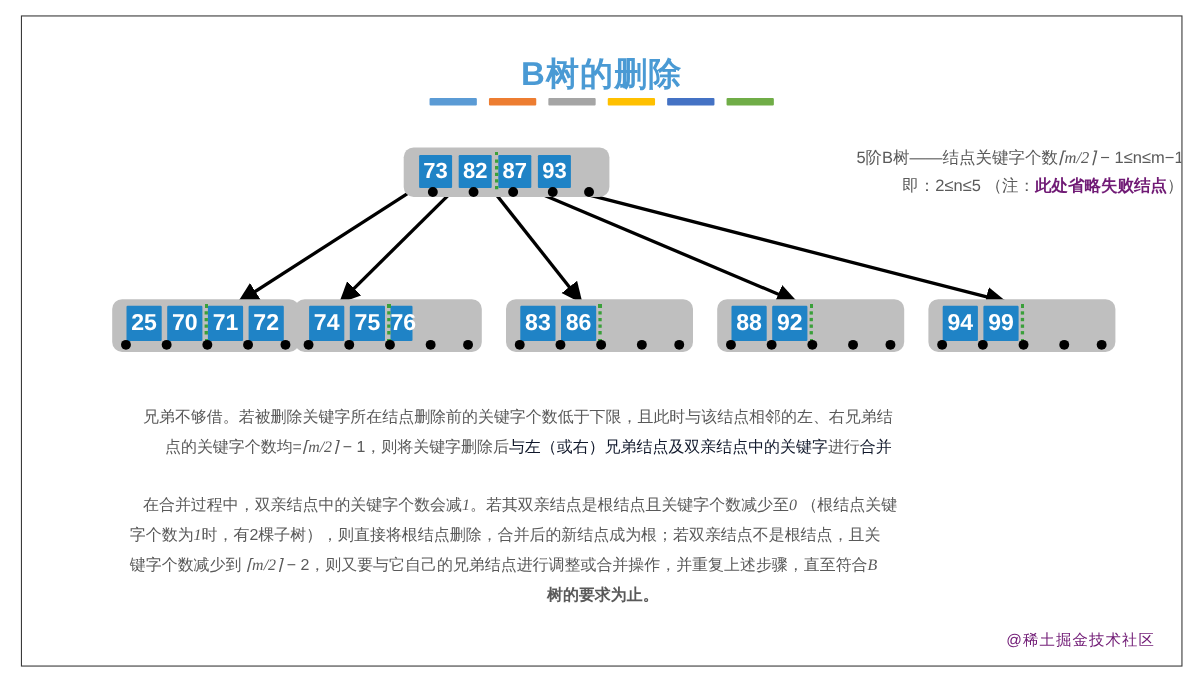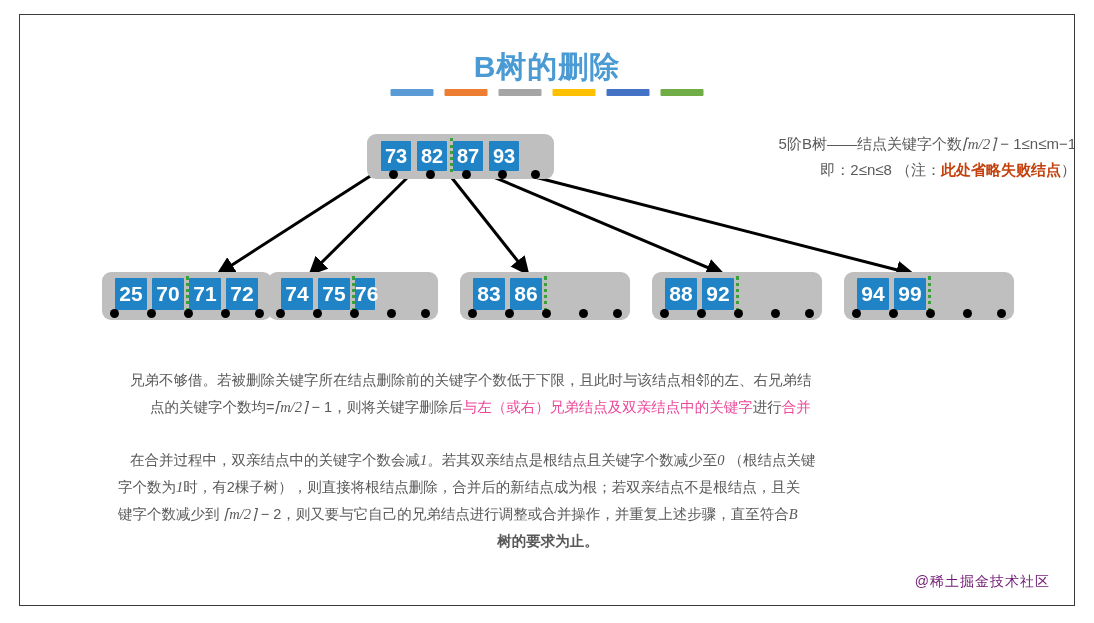--- a/index.html
+++ b/index.html
@@ -56,21 +56,21 @@
     left: 636px;
     top: 116px;
     width: 420px;
     text-align: right;
     color: #5a5a5a;
     font-size: 15px;
     line-height: 26px;
     white-space: nowrap;
   }
   .note .em { font-style: italic; font-family: "Liberation Serif", serif; }
-  .note .bold { font-weight: bold; color: #c2410c; font-family: Liberation Serif, serif; }
+  .note .bold { font-weight: bold; color: #701a75; font-family: Liberation Serif, serif; }
   
   .node {
     position: absolute;
     background: #bfbfbf;
     border-radius: 9px;
     box-sizing: border-box;
   }
   .key {
     position: absolute;
     background: #1f83c6;
@@ -106,21 +106,21 @@
     height: 592px;
     pointer-events: none;
   }
   
   .para {
     position: absolute;
     color: #595959;
     font-size: 14.5px;
     line-height: 27px;
   }
-  .para .red { color: #ec4899; }
+  .para .red { color: #0f172a; }
   .para .it { font-style: italic; font-family: "Liberation Serif", serif; }
   #para1 {
     left: 88px;
     top: 352px;
     width: 880px;
     text-align: justify;
     text-indent: 0;
   }
   #para1 .l1 { display: block; padding-left: 22px; }
   #para1 .l2 { display: block; padding-left: 42px; }
@@ -155,21 +155,21 @@
     <div class="bar" style="background:#5b9bd5"></div>
     <div class="bar" style="background:#ed7d31"></div>
     <div class="bar" style="background:#a5a5a5"></div>
     <div class="bar" style="background:#ffc000"></div>
     <div class="bar" style="background:#4472c4"></div>
     <div class="bar" style="background:#70ad47"></div>
   </div>
 
   <div class="note">
     <div><span>5阶B树——结点关键字个数</span><span class="em">⌈m/2⌉</span><span> − 1≤n≤m−1</span></div>
-    <div><span>即：2≤n≤8 （注：</span><span class="bold">此处省略失败结点</span><span>）</span></div>
+    <div><span>即：2≤n≤5 （注：</span><span class="bold">此处省略失败结点</span><span>）</span></div>
   </div>
 
   <svg class="arrows" viewBox="0 0 1056 592" xmlns="http://www.w3.org/2000/svg">
     <defs>
       <marker id="ah" markerWidth="7" markerHeight="7" refX="5.6" refY="3" orient="auto">
         <path d="M0,0 L6.5,3 L0,6 z" fill="#000000"></path>
       </marker>
     </defs>
     <g stroke="#000000" stroke-width="3" fill="none" marker-end="url(#ah)">
       <line x1="355" y1="158" x2="198" y2="259"></line>

